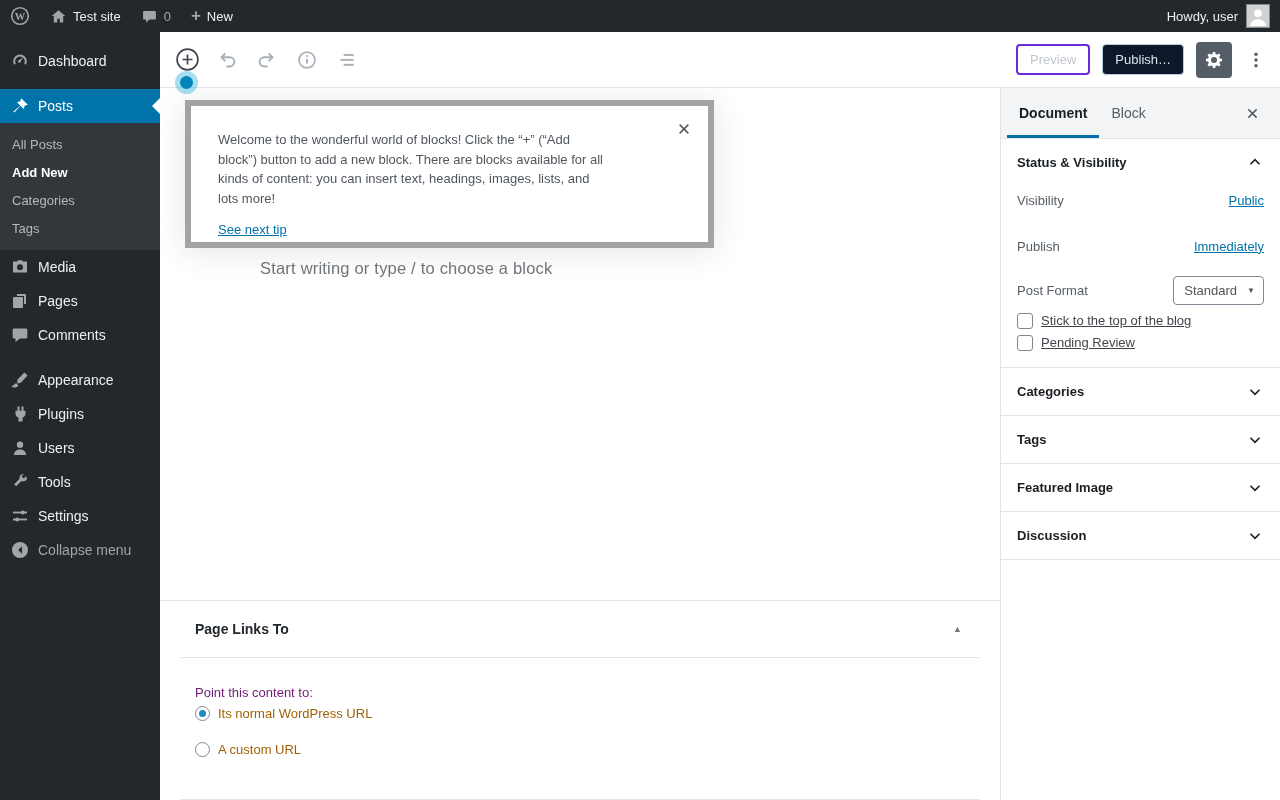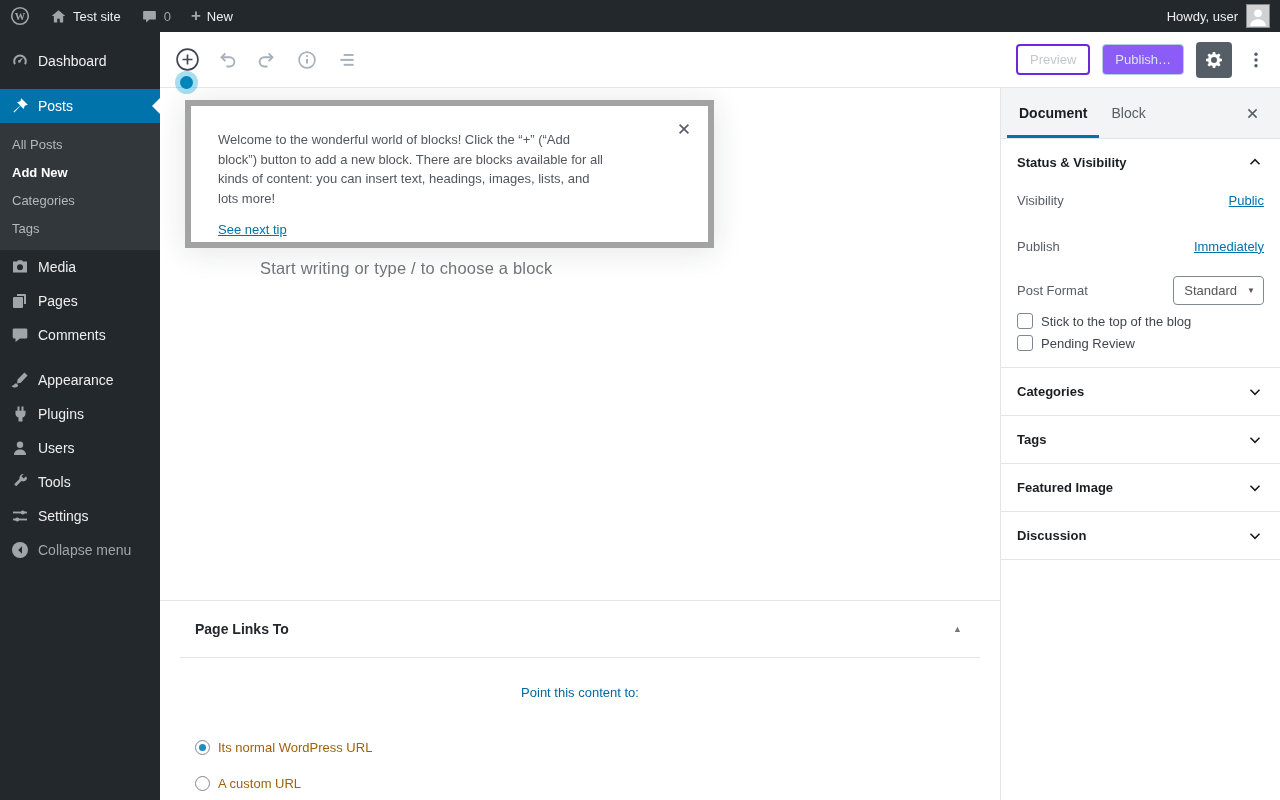--- a/index.html
+++ b/index.html
@@ -67,21 +67,21 @@
   .eh-tools { display:flex; align-items:center; gap:14px; }
   .icon-btn { width:26px; height:26px; display:flex; align-items:center; justify-content:center; color:#a8b0b9; cursor:pointer; background:none; border:none;}
   .inserter-btn { color:#40464d; }
   .eh-actions { display:flex; align-items:center; gap:12px; }
   .btn {
     height:31px; padding:0 12px; font-size:13px; border-radius:4px;
     display:flex; align-items:center; cursor:default;
     font-family:"Liberation Sans", sans-serif;
   }
   .btn-preview { background:#fff; border:2px solid #6d28d9; color:#c3c8cd; }
-  .btn-publish { background:#8b5cf6; border:1px solid #b5cfdd; color:#d9e5ec; }
+  .btn-publish { background:#0f172a; border:1px solid #b5cfdd; color:#d9e5ec; }
   .btn-gear { width:36px; height:36px; background:#555d66; border:none; border-radius:4px; display:flex; align-items:center; justify-content:center; cursor:pointer;}
   .btn-kebab { width:24px; height:36px; background:none; border:none; color:#555d66; display:flex; align-items:center; justify-content:center; cursor:pointer;}
 
   .tip-dot {
     position:absolute; left:180px; top:76px; width:13px; height:13px; border-radius:50%;
     background:#0085ba; box-shadow:0 0 0 5px rgba(0,160,210,.35); z-index:35;
   }
 
   
   .canvas {
@@ -109,21 +109,21 @@
     border-top:1px solid #e2e4e7; background:#fff;
   }
   .postbox { margin:0 20px; border-bottom:1px solid #e2e4e7; }
   .postbox-header {
     height:57px; display:flex; align-items:center; justify-content:space-between;
     padding:0 18px 0 15px; border-bottom:1px solid #e2e4e7; cursor:pointer;
   }
   .postbox-title { font-size:14px; font-weight:bold; color:#23282d; }
   .postbox-toggle { color:#72777c; font-size:9px; background:none; border:none; cursor:pointer;}
   .postbox-body { padding:27px 15px 36px; }
-  .pb-prompt { color:#0369a1; margin-bottom:40px; font-size:13px;text-align:center; }
+  .pb-prompt { color:#701a75; margin-bottom:6px; font-size:13px; }
   .radio-row { display:flex; align-items:center; gap:8px; margin-bottom:21px; cursor:pointer;}
   .radio-row:last-child { margin-bottom:6px; }
   .radio {
     width:15px; height:15px; border-radius:50%; border:1px solid #7e8993; background:#fff;
     display:flex; align-items:center; justify-content:center; flex:0 0 15px;
   }
   .radio.checked { border-color:#7e8993; }
   .radio.checked::after { content:""; width:7px; height:7px; border-radius:50%; background:#1e8cbe; }
   .radio-label { color:#a16207; font-size:13px; }
 
@@ -155,21 +155,21 @@
     padding:0 16px; margin-bottom:8px;
   }
   .row-label { color:#555d66; font-size:13px; }
   .row-link { color:#0073aa; text-decoration:underline; font-size:13px; cursor:pointer; }
   .select-box {
     border:1px solid #7e8993; border-radius:4px; height:29px; min-width:82px;
     display:flex; align-items:center; gap:10px; padding:0 8px 0 10px;
     color:#555; font-size:13px; cursor:pointer; background:#fff;
   }
   .select-arrow { font-size:8px; color:#555; }
-  .check-row { display:flex; align-items:flex-end; gap:8px; padding:0 16px; margin:6px 0; cursor:pointer; }
+  .check-row { display:flex; align-items:flex-start; gap:8px; padding:0 16px; margin:6px 0; cursor:pointer;text-decoration:underline; }
   .checkbox { width:16px; height:16px; border:1px solid #7e8993; border-radius:3px; background:#fff; flex:0 0 16px; }
   .check-label { color:#40464d; font-size:13px; }
   .panel-divider { border-top:1px solid #e2e4e7; }
   .collapsed-panel {
     height:48px; border-bottom:1px solid #e2e4e7;
     display:flex; align-items:center; justify-content:space-between;
     padding:0 16px; cursor:pointer;
   }
 </style>
 </head>

